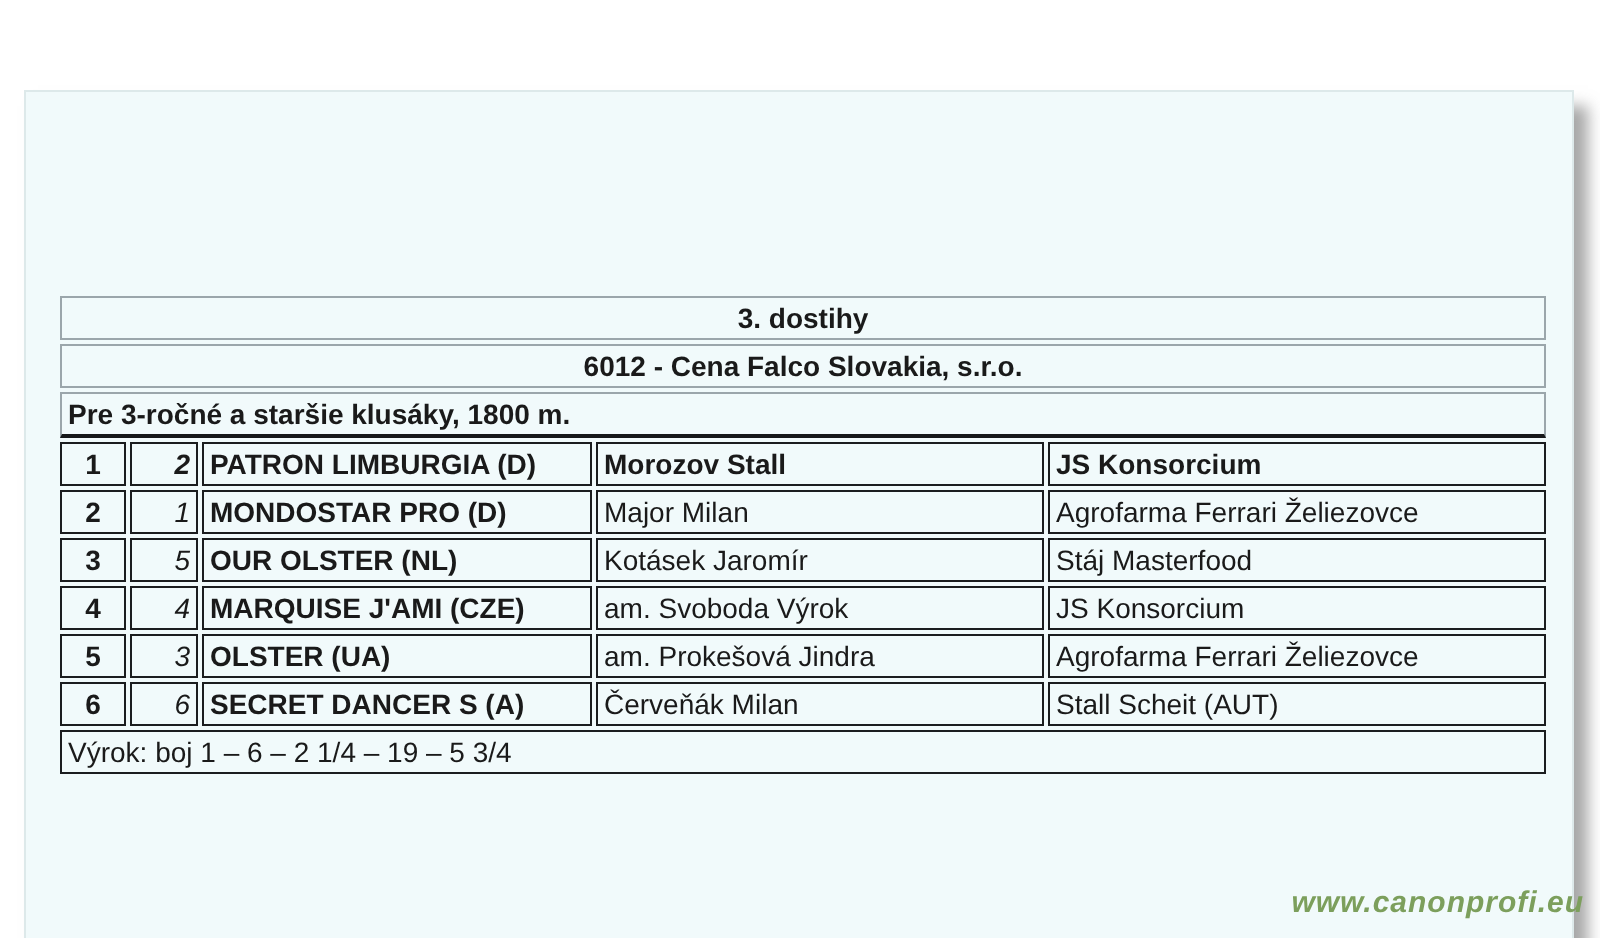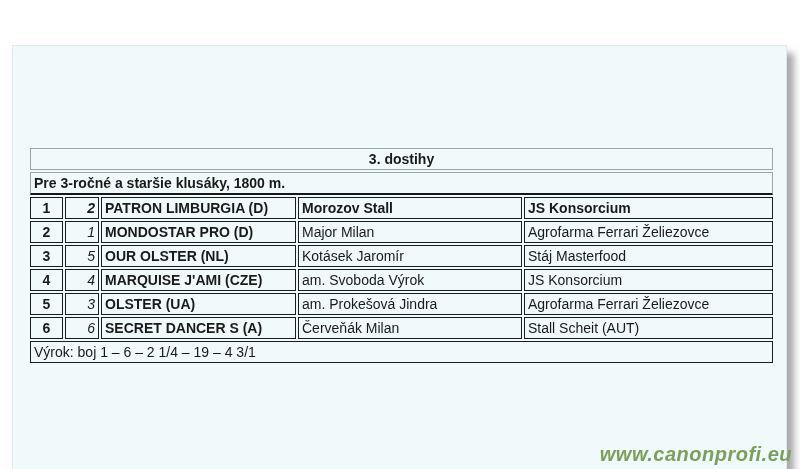--- a/index.html
+++ b/index.html
@@ -72,21 +72,21 @@
     font-weight: bold;
   }
   td.verdict {
     border: 1px solid #1b1d1f;
     text-align: left;
   }
   .watermark {
     position: absolute;
     top: 443px;
     right: 8px;
-    font-size: 20px;
+    font-size: 15px;
     font-style: italic;
     font-weight: bold;
     letter-spacing: 0.5px;
     color: #7c9f5c;
     text-decoration: none;
   }
 </style>
 </head>
 <body>
 
@@ -95,20 +95,23 @@
     <colgroup>
       <col style="width:33px">
       <col style="width:34px">
       <col style="width:195px">
       <col style="width:224px">
       <col style="width:249px">
     </colgroup>
     <tbody>
         <tr>
       <td class="hdr" colspan="5">3. dostihy</td>
+    </tr>
+    <tr>
+      <td class="hdr" colspan="5">6012 - Cena Falco Slovakia, s.r.o.</td>
     </tr>
     <tr>
       <td class="cond" colspan="5">Pre 3-ročné a staršie klusáky, 1800 m.</td>
     </tr>
 
     <tr class="winner">
       <td class="d place">1</td>
       <td class="d num">2</td>
       <td class="d horse">PATRON LIMBURGIA (D)</td>
       <td class="d">Morozov Stall</td>
@@ -144,19 +147,19 @@
     </tr>
     <tr>
       <td class="d place">6</td>
       <td class="d num">6</td>
       <td class="d horse">SECRET DANCER S (A)</td>
       <td class="d">Červeňák Milan</td>
       <td class="d">Stall Scheit (AUT)</td>
     </tr>
 
     <tr>
-      <td class="verdict" colspan="5">Výrok: boj 1 – 6 – 2 1/4 – 19 – 4 3/1</td>
+      <td class="verdict" colspan="5">Výrok: boj 1 – 6 – 2 1/4 – 19 – 5 3/4</td>
     </tr>
   </tbody>
     </table>
 </div>
 
 <a class="watermark" href="#">www.canonprofi.eu</a>
 
 </body></html>

